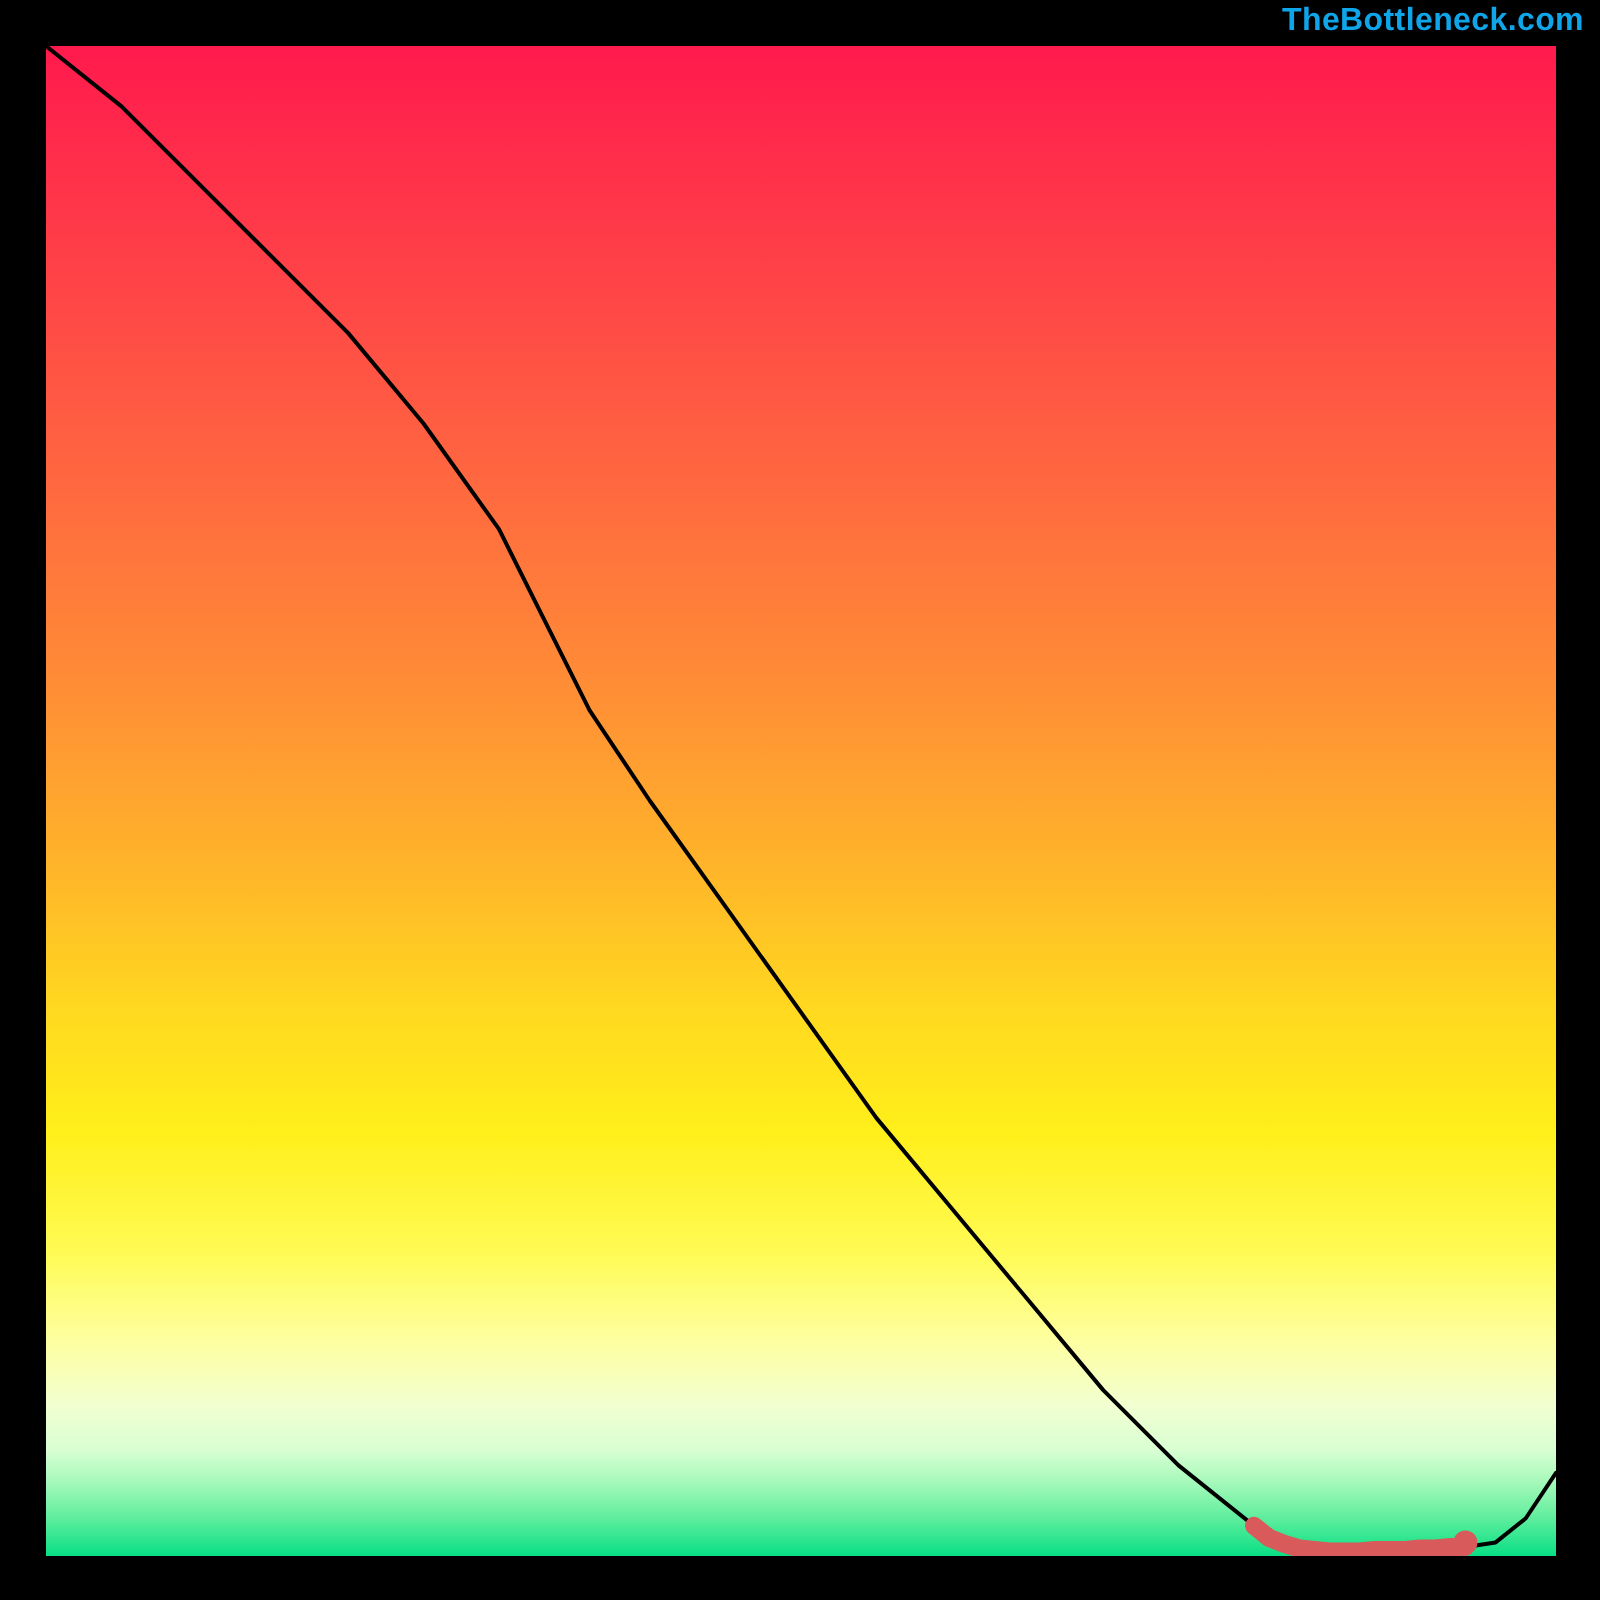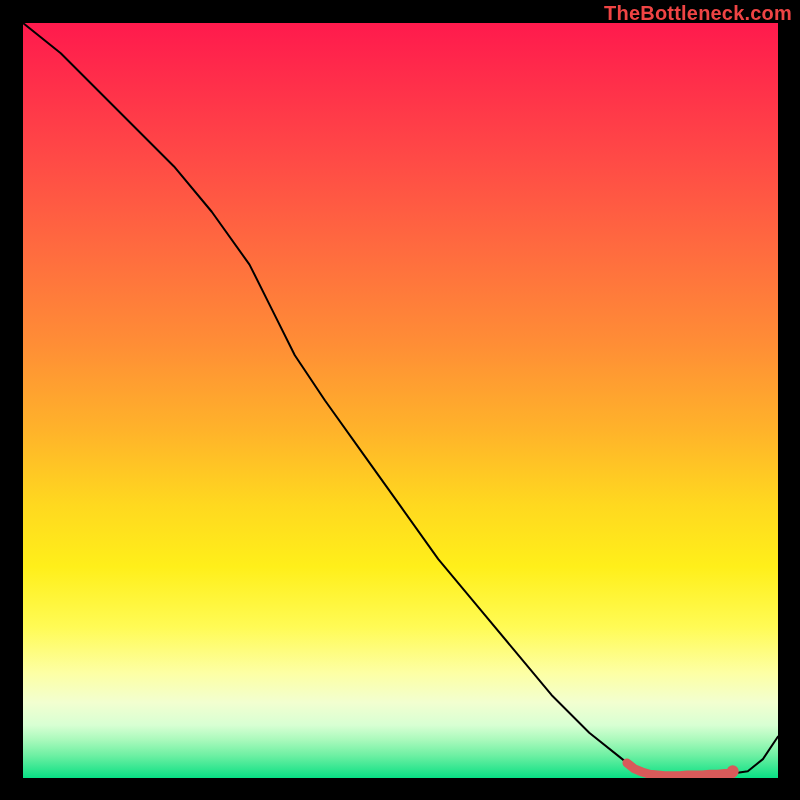--- a/index.html
+++ b/index.html
@@ -49,22 +49,22 @@
     left: 23px;
     top: 23px;
     width: 755px;
     height: 755px;
     pointer-events: none;
   }
   .watermark {
     position: absolute;
     top: 2px;
     right: 8px;
-    color: #ef4444;
-    font-size: 20px;
+    color: #0ea5e9;
+    font-size: 16px;
     font-weight: 600;
     letter-spacing: 0.2px;
     user-select: none;
   }
 </style>
 </head>
 <body>
 
 <div class="frame">
 

